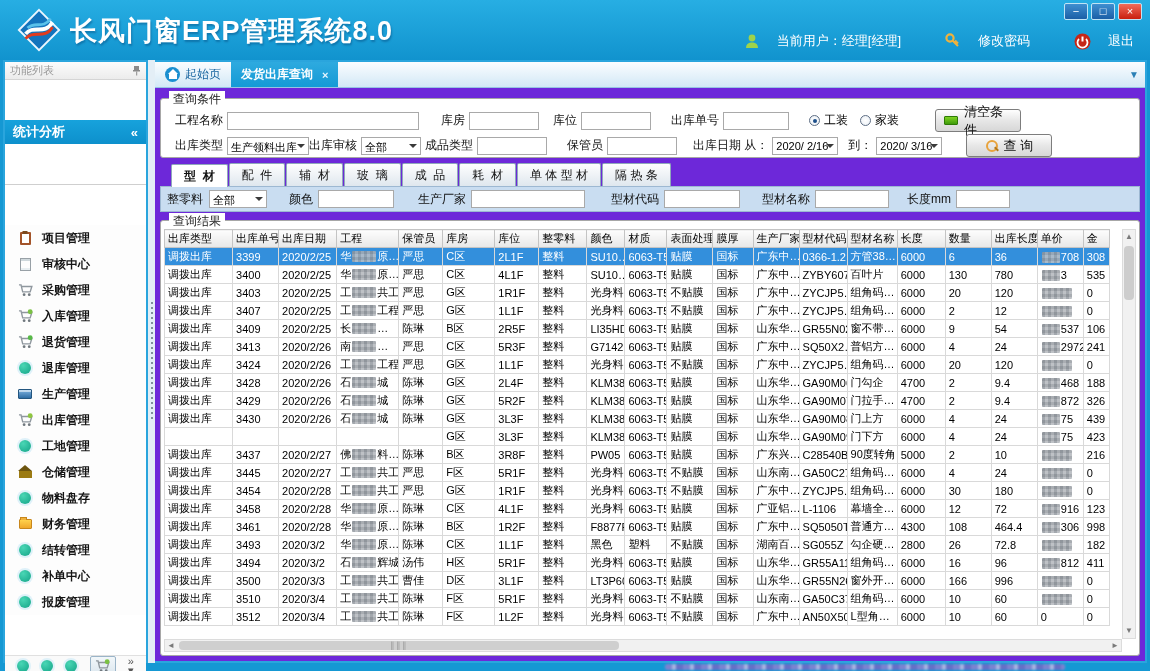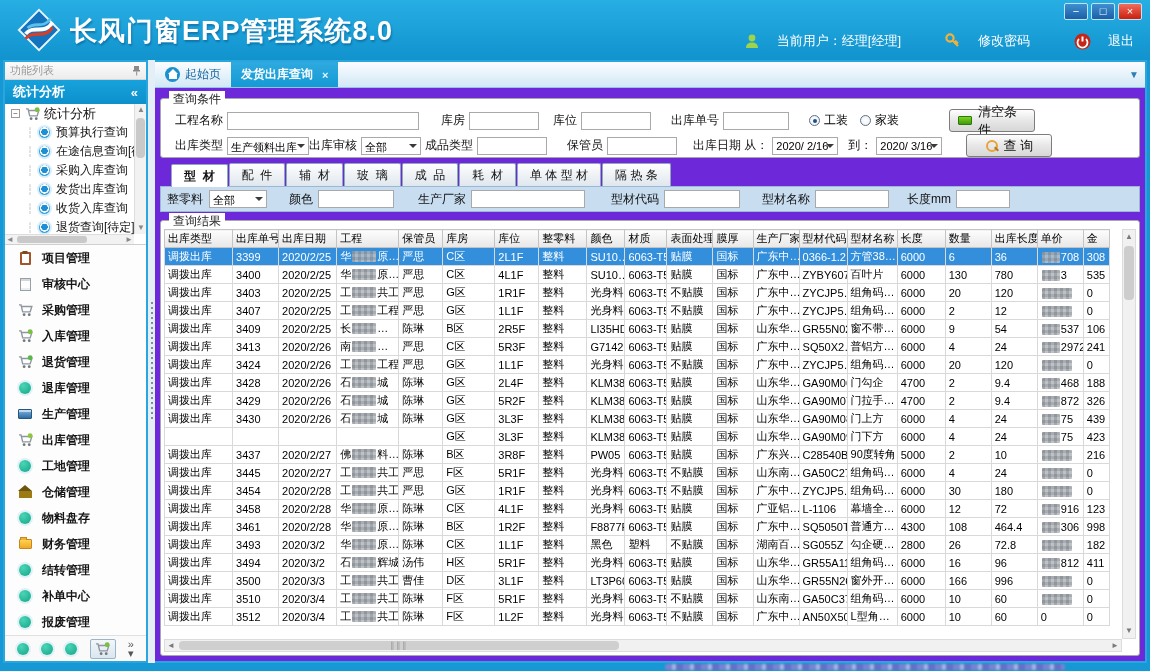--- a/index.html
+++ b/index.html
@@ -17,21 +17,21 @@
              font-size:11px; line-height:14px; text-align:center; background:linear-gradient(#3f8fd0,#1b5fa6); cursor:default;}
   .win-btn.close { background:linear-gradient(#f16c5a,#c91f0e); }
   .user-strip { position:absolute; right:16px; top:32px; display:flex; align-items:center; gap:17px;
                 color:#fff; font-size:13px; white-space:nowrap; }
   .user-strip .gap { width:10px; }
 
   
   .content { position:absolute; top:60px; left:3px; right:3px; bottom:8px; display:flex; background:#ddeef8; }
 
   
-  .sidebar { width:145px; background:#fff; border:2px solid #2aa5dd; display:flex; flex-direction:column; }
+  .sidebar { width:145px; background:#fff; border:2px solid #2aa5dd; display:flex; flex-direction:column;gap:40px; }
   .func-header { height:18px; background:linear-gradient(#fcfcfc,#ececec); color:#9a9a9a; font-size:11px;
                  padding:2px 5px; display:flex; justify-content:space-between; align-items:center; border-bottom:1px solid #d5d5d5;}
   .group-header { height:24px; background:linear-gradient(#17a2dc,#0d90cc); color:#fff; font-weight:bold;
                   font-size:13px; padding:4px 8px; display:flex; justify-content:space-between; align-items:center;}
   .tree { height:144px; position:relative; overflow:hidden; border-bottom:1px solid #cfcfcf; background:#fff; }
   .tree-row { height:19px; display:flex; align-items:center; white-space:nowrap; font-size:12px; color:#111; }
   .tree-root { padding-left:6px; gap:4px; font-size:13px; }
   .expander { width:9px; height:9px; border:1px solid #9a9a9a; background:#fff; font-size:8px; line-height:7px;
               text-align:center; color:#444; }
   .tree-item { padding-left:22px; gap:6px; }
@@ -425,21 +425,21 @@
         <span class="flabel" style="margin-left:20px">出库单号</span>
         <span class="tb" style="width:66px;margin-left:4px"></span>
         <span class="radio-wrap" style="margin-left:20px">
           <span class="radio checked"></span>
           <span>工装</span>
         </span>
         <span class="radio-wrap" style="margin-left:12px">
           <span class="radio"></span>
           <span>家装</span>
         </span>
-        <span class="btn3d" style="margin-left:50px;width:86px">
+        <span class="btn3d" style="margin-left:36px;width:86px">
           <span class="eraser-ic"></span>
           <span>清空条件</span>
         </span>
       </div>
 
       <div class="qrow qrow2">
         <span class="flabel" style="margin-left:8px">出库类型</span>
         <span class="combo" style="width:82px;margin-left:4px">生产领料出库</span>
         <span class="flabel" style="">出库审核</span>
         <span class="combo" style="width:60px;margin-left:4px">全部</span>

